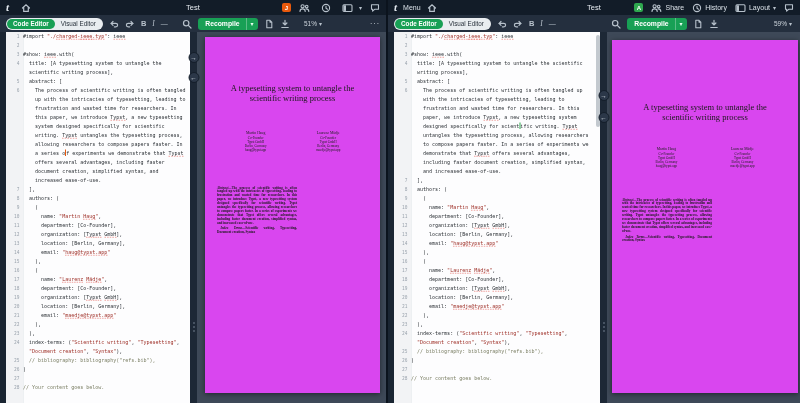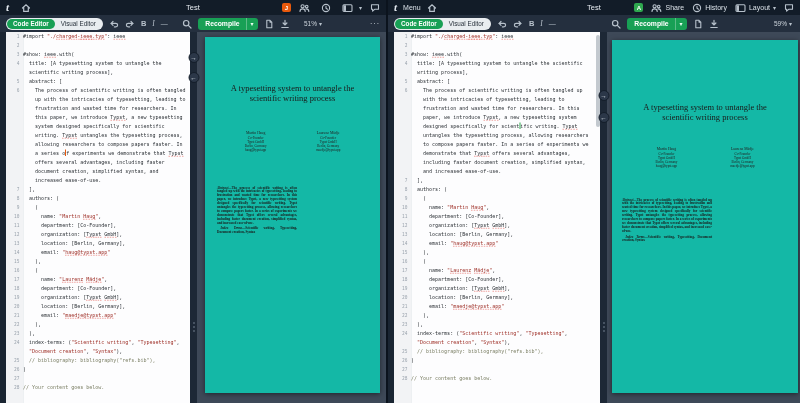--- a/index.html
+++ b/index.html
@@ -57,21 +57,21 @@
   .caret{display:inline-block;width:2px;height:13px;vertical-align:-2px;}
   .sbthumb{position:absolute;right:0;top:3px;width:4px;height:92px;background:#c3c9cf;border-radius:2px;}
 
   .divider{width:7px;background:#1d2836;position:relative;flex:0 0 7px;z-index:3;}
   .d-btn{position:absolute;left:50%;transform:translateX(-50%);width:11px;height:11px;border-radius:50%;
     background:#2b3748;border:1px solid #141e2a;color:#d4dbe2;font-size:6.5px;line-height:10px;text-align:center;box-sizing:border-box;}
   .d-dots{position:absolute;left:50%;top:290px;width:2px;height:2px;margin-left:-1px;border-radius:50%;
     background:#55617183;box-shadow:0 4px #556171,0 8px #556171;background:#556171;}
 
   .preview{flex:1;background:#3e4958;position:relative;overflow:hidden;}
-  .page{position:absolute;background:#14b8a6;box-shadow:0 1px 5px rgba(0,0,0,.5);overflow:hidden;}
+  .page{position:absolute;background:#d946ef;box-shadow:0 1px 5px rgba(0,0,0,.5);overflow:hidden;}
   .pg-l{left:8px;width:175px;top:5px;height:356px;}
   .pg-r{left:5px;width:186px;top:8px;height:353px;}
   .page-inner{width:200%;height:200%;transform:scale(.5);transform-origin:0 0;
     font-family:"Liberation Serif",serif;color:#1a1a1a;}
   .p-title{text-align:center;font-size:17px;line-height:20px;font-weight:500;}
   .pg-l .p-title{margin:46px 28px 0;}
   .pg-r .p-title{margin:62px 30px 0;}
   .authors{display:flex;justify-content:space-around;}
   .pg-l .authors{margin-top:56px;padding:0 30px;}
   .pg-r .authors{margin-top:50px;padding:0 34px;}

